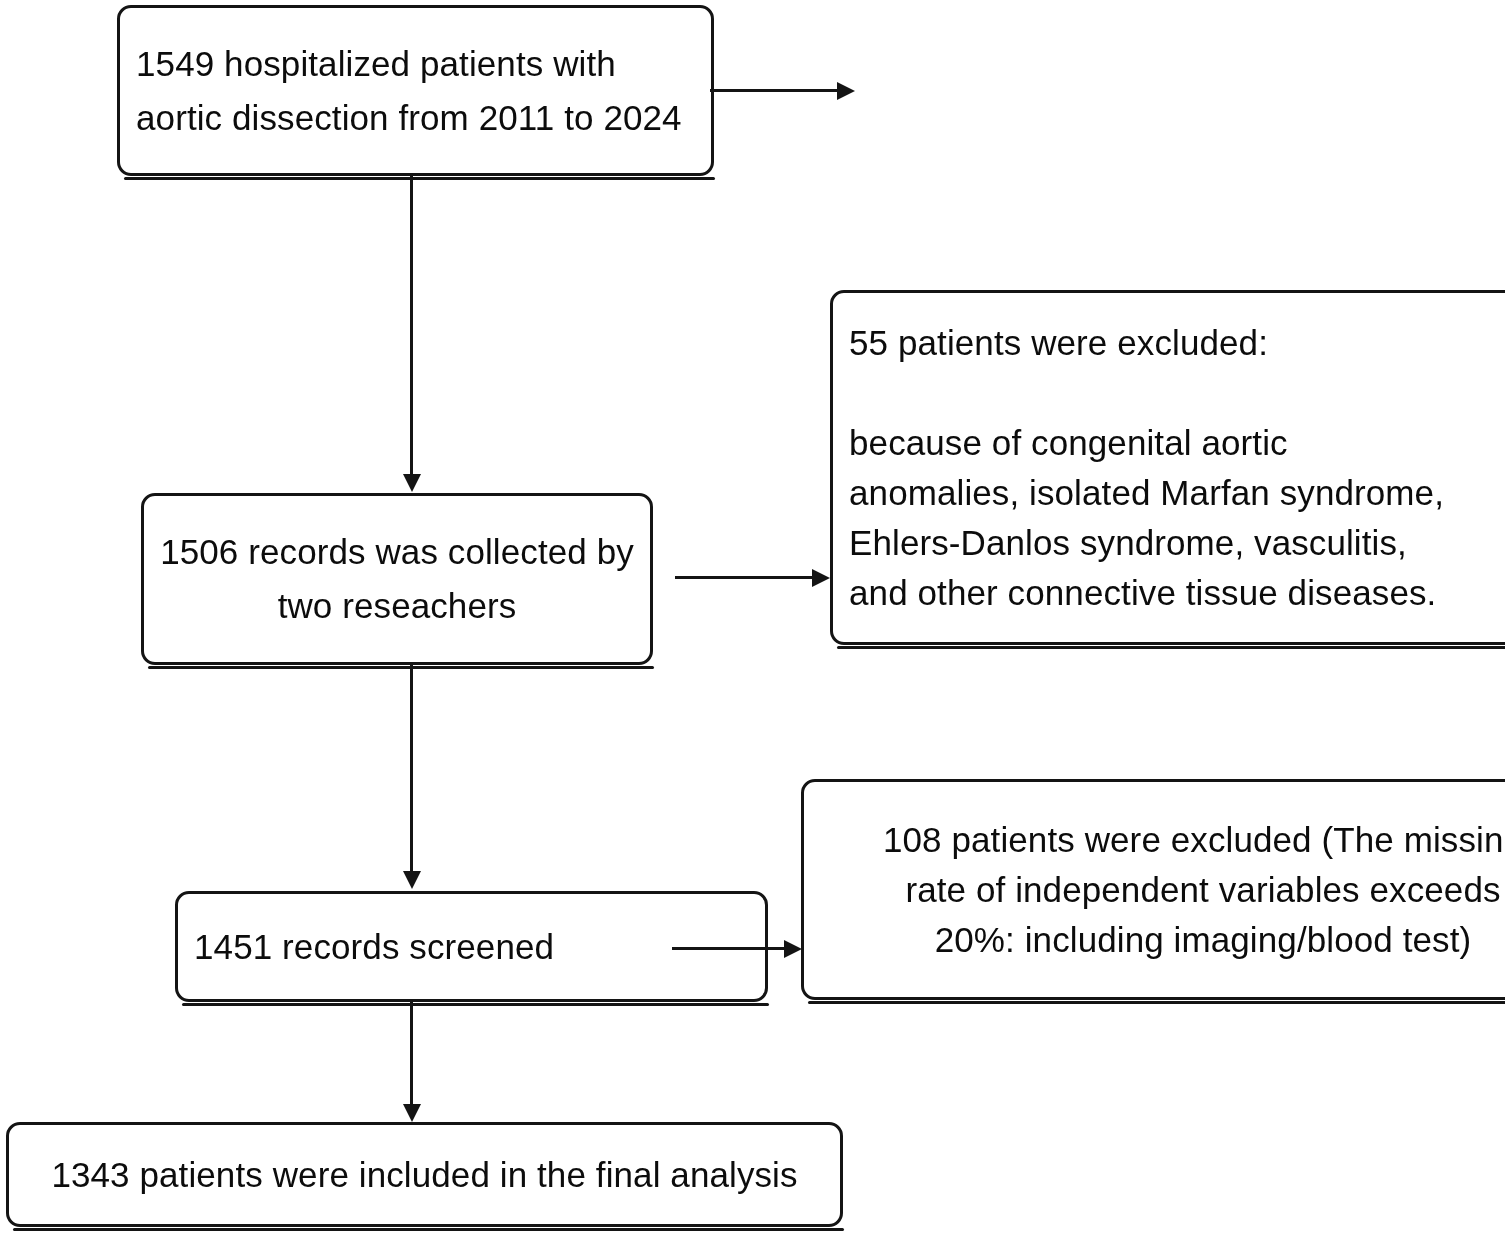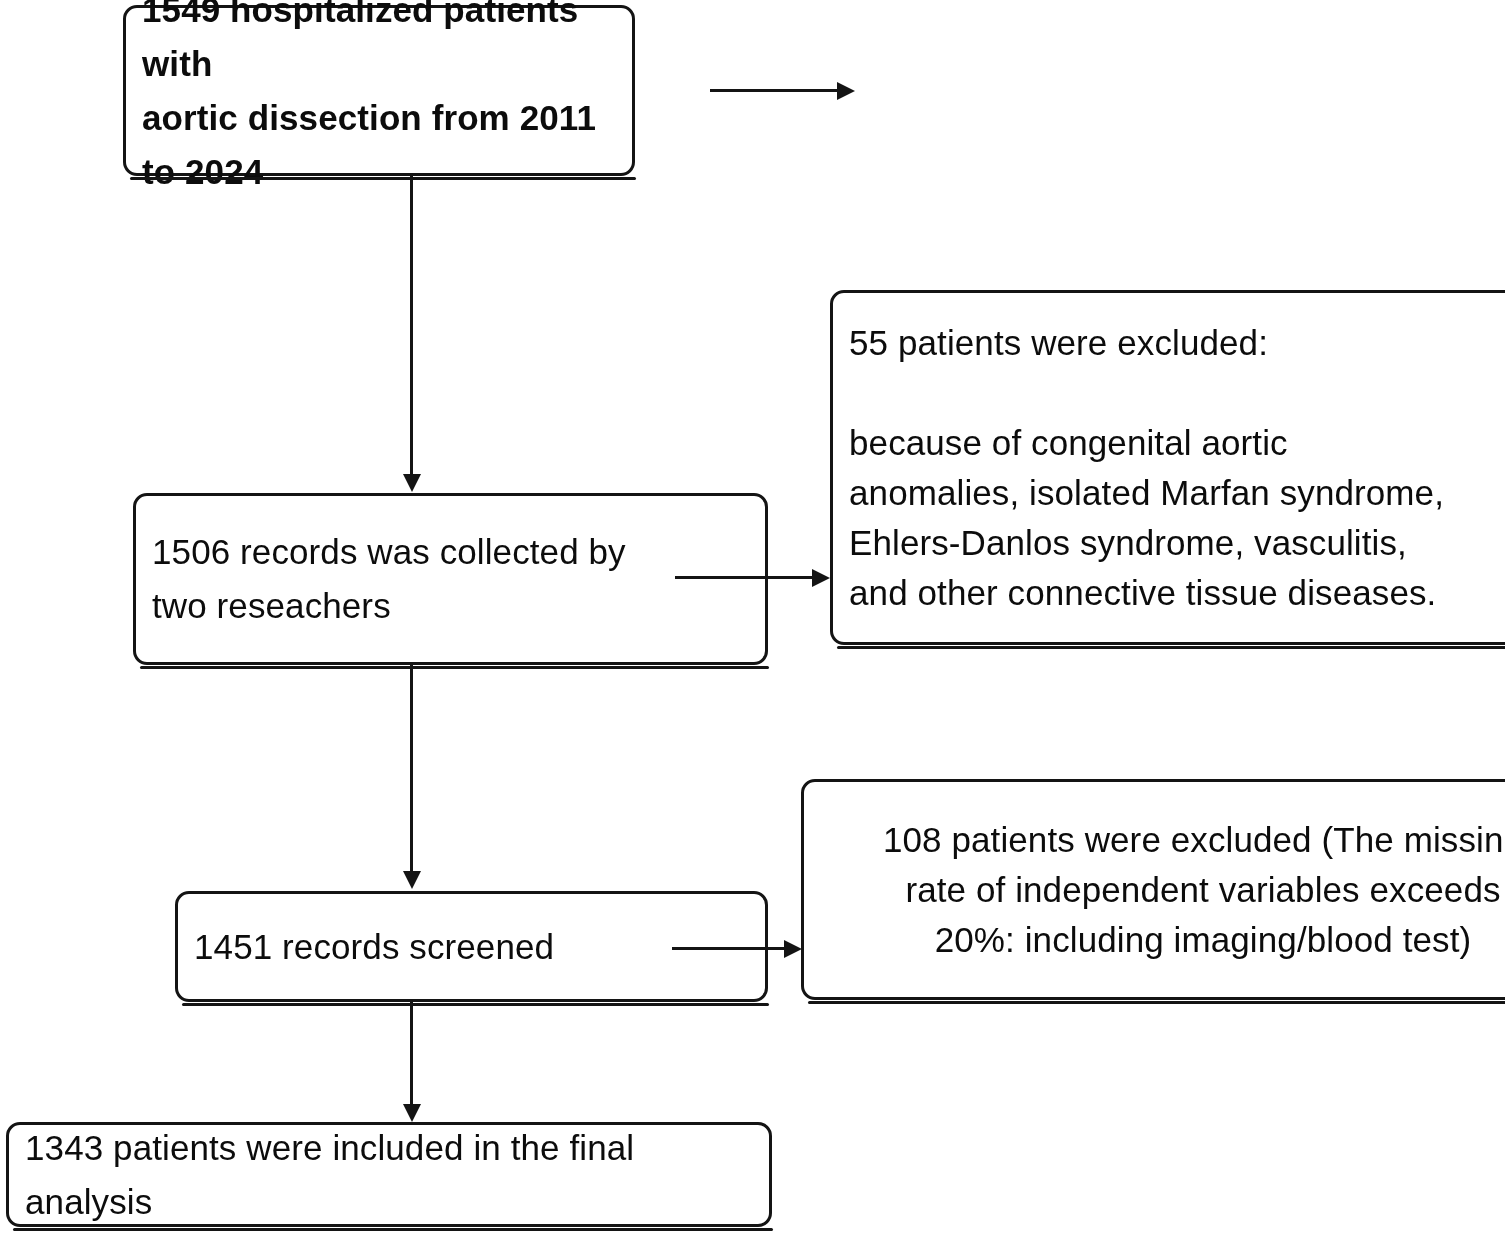--- a/index.html
+++ b/index.html
@@ -74,27 +74,27 @@
     border-top: 9px solid transparent;
     border-bottom: 9px solid transparent;
     border-left: 18px solid #141414;
   }
 </style>
 </head>
 <body>
 
 <div id="canvas">
 
-  <div class="node" style="left:123px; top:5px; width:512px; height:171px;font-weight:bold;">
+  <div class="node" style="left:117px; top:5px; width:597px; height:171px;">
     <p class="node-text">1549 hospitalized patients with
 aortic dissection from 2011 to 2024</p>
   </div>
 
 
-  <div class="node" style="left:133px; top:493px; width:635px; height:172px;">
+  <div class="node" style="left:141px; top:493px; width:512px; height:172px;text-align:center;">
     <p class="node-text">1506 records was collected by
 two reseachers</p>
   </div>
 
   <div class="node" style="left:830px; top:290px; width:748px; height:355px;">
     <p class="node-text tight">55 patients were excluded:
 
 because of congenital aortic
 anomalies, isolated Marfan syndrome,
 Ehlers-Danlos syndrome, vasculitis,
@@ -104,21 +104,21 @@
   <div class="node" style="left:175px; top:891px; width:593px; height:111px;">
     <p class="node-text">1451 records screened</p>
   </div>
 
   <div class="node" style="left:801px; top:779px; width:804px; height:221px;text-align:center;">
     <p class="node-text tight">108 patients were excluded (The missing
 rate of independent variables exceeds
 20%: including imaging/blood test)</p>
   </div>
 
-  <div class="node" style="left:6px; top:1122px; width:766px; height:105px;">
+  <div class="node" style="left:6px; top:1122px; width:837px; height:105px;text-align:center;">
     <p class="node-text">1343 patients were included in the final analysis</p>
   </div>
 
   <div class="conn-h" style="left:710px; top:89px; width:129px;"></div>
   <div class="arrow-right" style="left:837px; top:82px;"></div>
 
   <div class="conn-v" style="left:410px; top:176px; height:300px;"></div>
   <div class="arrow-down" style="left:403px; top:474px;"></div>
 
   <div class="conn-h" style="left:675px; top:576px; width:139px;"></div>

